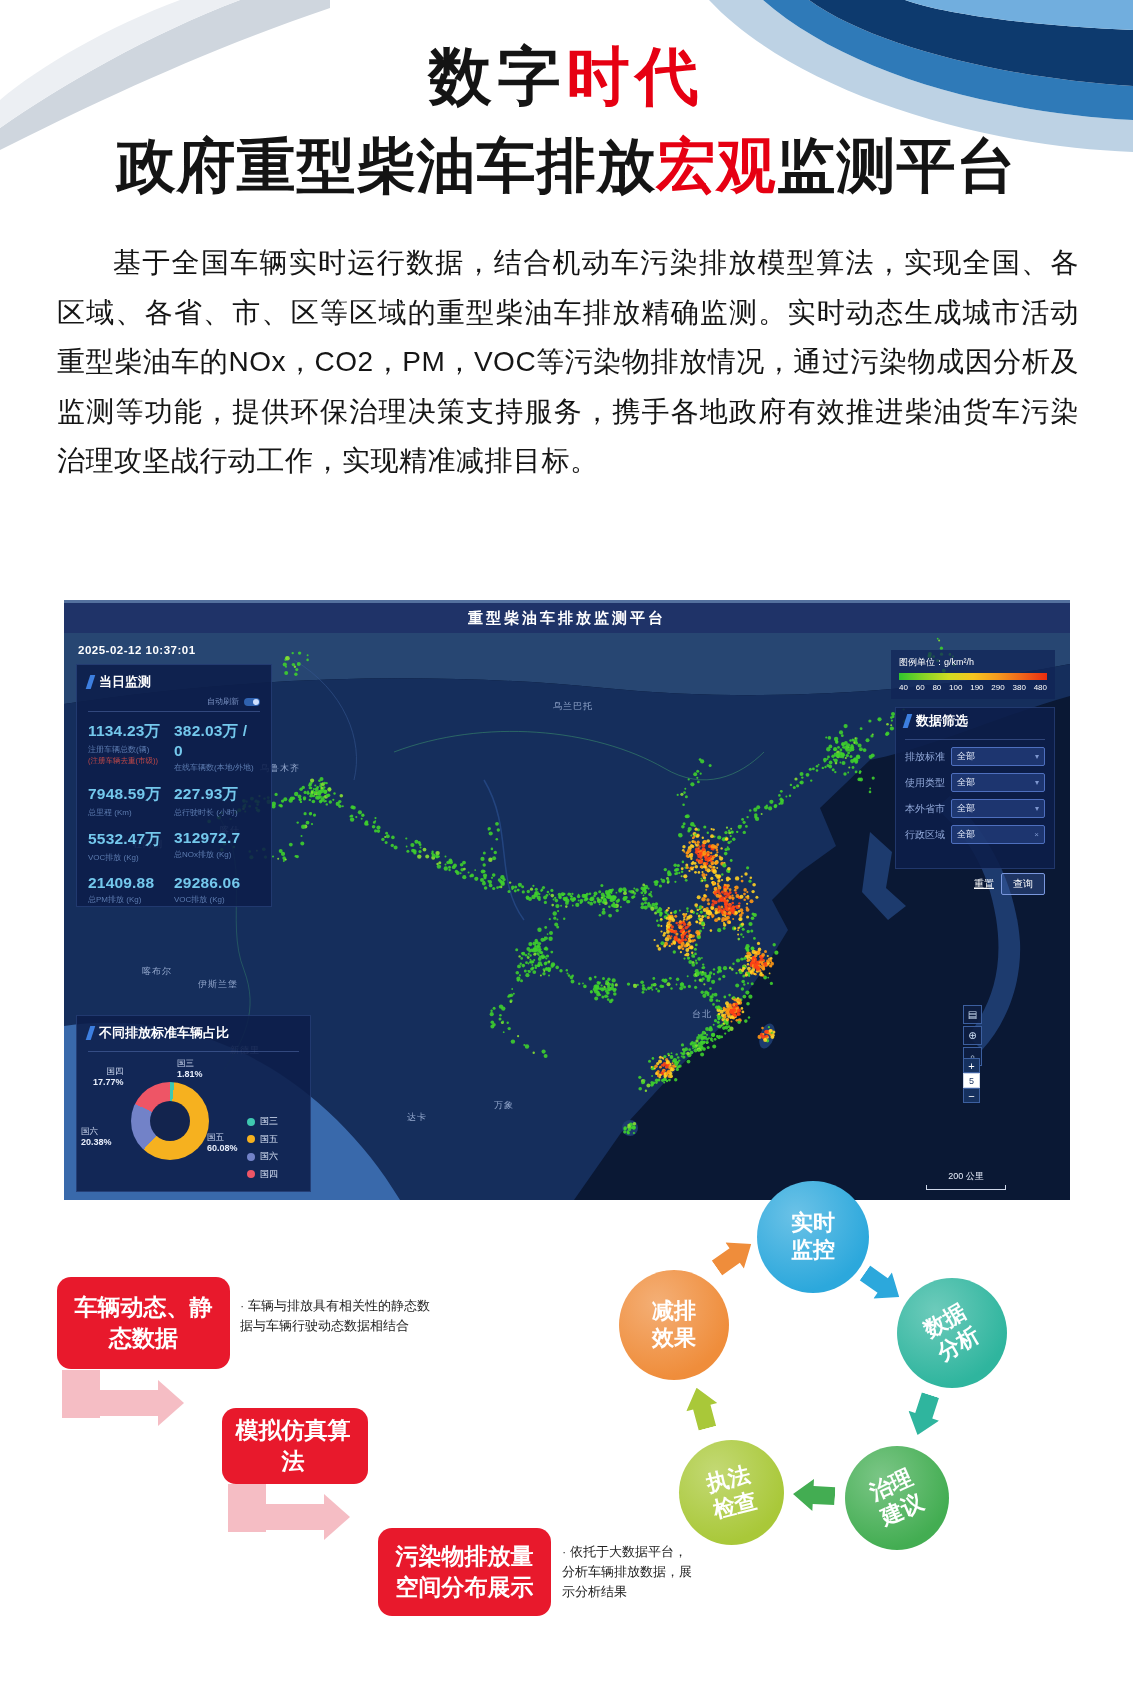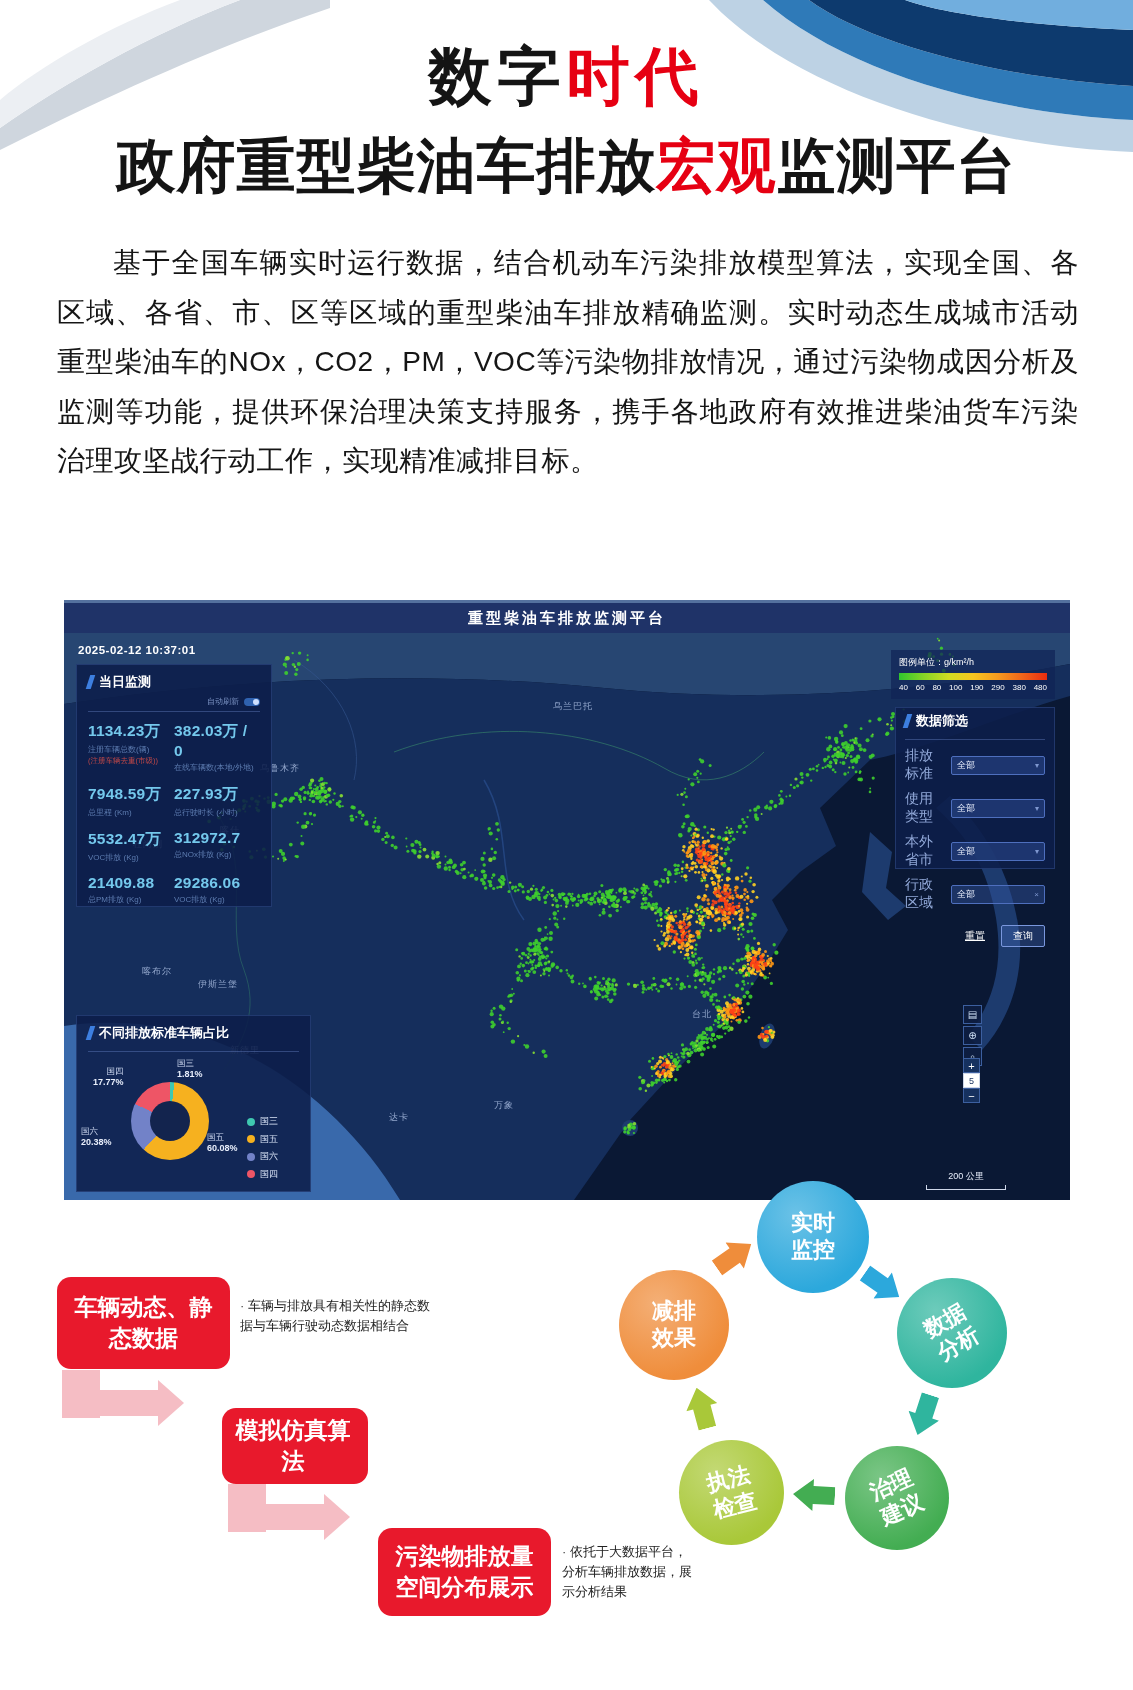--- a/index.html
+++ b/index.html
@@ -58,26 +58,26 @@
 
   .legendbox{position:absolute;left:827px;top:50px;width:164px;height:49px;
              background:rgba(16,36,86,.72);z-index:5;padding:6px 8px;box-sizing:border-box;}
   .legendbox .u{color:#fff;font-size:9px;}
   .gradbar{height:7px;margin:4px 0 3px;
            background:linear-gradient(90deg,#2fc52f,#86d426,#cfdd22,#f5c51f,#f59a1f,#ef641a,#e82c10);}
   .ticks{display:flex;justify-content:space-between;color:#fff;font-size:8px;}
 
   .filter{left:831px;top:107px;width:160px;height:162px;padding:4px 9px;}
   .frow{display:flex;align-items:center;gap:6px;margin-top:7px;}
-  .frow .fl{color:#93aada;font-size:14px;width:40px;flex:none;}
+  .frow .fl{color:#93aada;font-size:10px;width:40px;flex:none;}
   .fsel{flex:1;height:17px;background:rgba(52,84,160,.45);border:1px solid #4e6fbe;border-radius:2px;
         color:#e8eefc;font-size:9px;display:flex;align-items:center;justify-content:space-between;
         padding:0 5px;cursor:pointer;}
   .chev{color:#7e97cf;font-size:8px;}
-  .fbtns{display:flex;justify-content:flex-end;gap:16px;margin-top:13px;align-items:center;}
+  .fbtns{display:flex;justify-content:flex-end;gap:7px;margin-top:29px;align-items:center;}
   .reset{color:#fff;font-size:10px;text-decoration:underline;cursor:pointer;}
   .query{border:1px solid #7a97dd;color:#fff;font-size:10px;padding:3px 11px;border-radius:2px;
          background:rgba(70,105,185,.35);cursor:pointer;}
 
   .map-tools{position:absolute;left:899px;top:405px;z-index:5;display:flex;flex-direction:column;gap:2px;}
   .mt{width:17px;height:17px;background:rgba(14,30,66,.88);border:1px solid #3c5f9f;color:#cfe0f5;
       display:flex;align-items:center;justify-content:center;font-size:10px;cursor:pointer;}
   .zoomctl{position:absolute;left:899px;top:458px;z-index:5;display:flex;flex-direction:column;}
   .zc{width:17px;height:15px;display:flex;align-items:center;justify-content:center;font-size:11px;
       box-sizing:border-box;cursor:pointer;}
@@ -2231,21 +2231,21 @@
     </div>
     <div class="timestamp">2025-02-12 10:37:01</div>
 
     <span class="map-label" style="left:489px;top:100px;">乌兰巴托</span>
     <span class="map-label" style="left:196px;top:162px;">乌鲁木齐</span>
     <span class="map-label" style="left:156px;top:224px;">喀什</span>
     <span class="map-label" style="left:69px;top:238px;">杜尚别</span>
     <span class="map-label" style="left:78px;top:365px;">喀布尔</span>
     <span class="map-label" style="left:134px;top:378px;">伊斯兰堡</span>
     <span class="map-label" style="left:166px;top:444px;">新德里</span>
-    <span class="map-label" style="left:325px;top:511px;">达卡</span>
+    <span class="map-label" style="left:343px;top:511px;">达卡</span>
     <span class="map-label" style="left:430px;top:499px;">万象</span>
     <span class="map-label" style="left:628px;top:408px;">台北</span>
 
     <div class="panel monitor">
       <div class="panel-title">
         <span class="accent"></span>
         <span>当日监测</span>
       </div>
       <div class="pdivider">
         <span>自动刷新</span>

